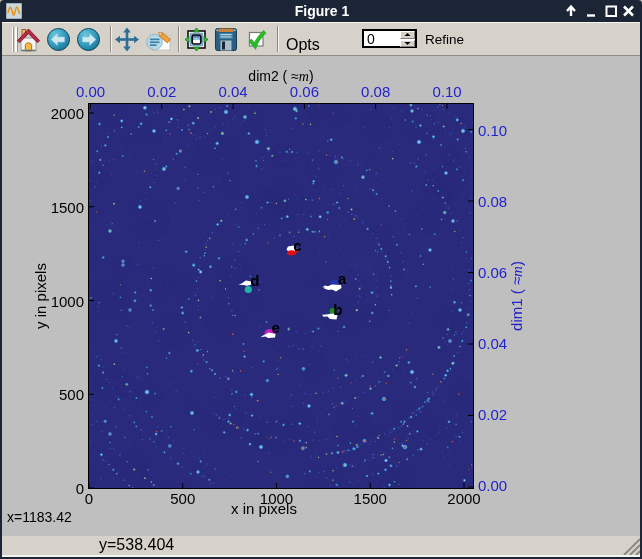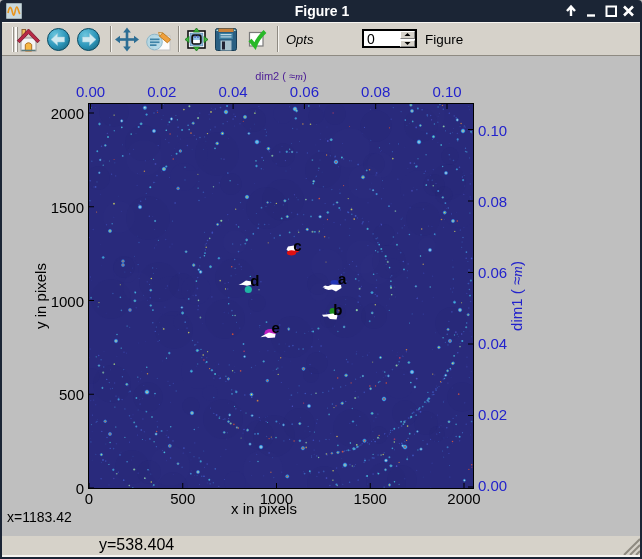--- a/index.html
+++ b/index.html
@@ -100,32 +100,32 @@
    <rect x="8" y="14.5" width="3" height="8" fill="#223"></rect>
    <circle cx="3.2" cy="3.2" r="0.8" fill="#cfe"></circle>
    <circle cx="20.8" cy="3.2" r="0.8" fill="#cfe"></circle>
  </svg>
 
  <svg class="abs" style="left:245px;top:27px" width="26" height="26">
    <rect x="4.5" y="5.5" width="13.5" height="13.5" fill="#fff" stroke="#7a7a7a" stroke-width="1.2"></rect>
    <path d="M5,13 L10,19 Q12.5,11.5 20,4.5" stroke="#28b828" stroke-width="4" fill="none"></path>
  </svg>
  <div class="abs" style="left:277px;top:26px;width:1px;height:26px;background:#8e8a82;border-right:1px solid #f5f3ef;"></div>
- <div class="abs" style="left:286px;top:39px;transform:translate(0,-50%);font-size:13px;font-style:italic;">Opts</div>
+ <div class="abs" style="left:286px;top:45px;transform:translate(0,-50%);font-size:16px;">Opts</div>
  <div class="abs" style="left:323px;top:50px;transform:translate(0,-50%);font-size:13.5px;margin-top:40px;">Ring #</div>
 
  <div class="abs" style="left:362px;top:29px;width:55px;height:19px;background:#fff;border:2px solid #000;box-sizing:border-box;"></div>
  <div class="abs" style="left:367px;top:38.5px;transform:translate(0,-50%);font-size:14px;">0</div>
  <div class="abs" style="left:400px;top:31px;width:15px;height:7.5px;background:#d6d2ca;border:1px solid #fff;border-right-color:#808080;border-bottom-color:#808080;box-sizing:border-box;"></div>
  <div class="abs" style="left:400px;top:39.5px;width:15px;height:7.5px;background:#d6d2ca;border:1px solid #fff;border-right-color:#808080;border-bottom-color:#808080;box-sizing:border-box;"></div>
  <svg class="abs" style="left:400px;top:31px" width="15" height="16">
    <polygon points="7.5,2 10.5,5 4.5,5" fill="#000"></polygon>
    <polygon points="7.5,14 10.5,11 4.5,11" fill="#000"></polygon>
  </svg>
- <div class="abs" style="left:425px;top:39px;transform:translate(0,-50%);font-size:13.5px;">Figure</div>
+ <div class="abs" style="left:425px;top:39px;transform:translate(0,-50%);font-size:13.5px;">Refine</div>
 
  <div class="abs" style="left:0;top:56px;width:642px;height:480px;background:#bfbfbf;"></div>
 
  <div class="abs" style="left:88px;top:103px;width:384px;height:384px;border:1px solid #000;">
   <svg width="384" height="384" style="display:block">
    <rect x="0" y="0" width="384" height="384" fill="#292a7c"></rect>
    <g>
           <circle cx="246" cy="10" r="11" fill="#1e1f63" opacity="0.045"></circle>
           <circle cx="54" cy="39" r="18" fill="#1e1f63" opacity="0.045"></circle>
           <circle cx="227" cy="12" r="8" fill="#1e1f63" opacity="0.045"></circle>
@@ -2123,21 +2123,21 @@
     <div style="position:absolute;left:447.0px;top:91px;transform:translate(-50%,-50%);font-size:15px;color:#2222cc;white-space:nowrap;line-height:1;">0.10</div>
     <div style="position:absolute;left:478px;top:485.0px;transform:translate(0,-50%);font-size:15px;color:#2222cc;white-space:nowrap;line-height:1;">0.00</div>
     <div style="position:absolute;left:478px;top:414.0px;transform:translate(0,-50%);font-size:15px;color:#2222cc;white-space:nowrap;line-height:1;">0.02</div>
     <div style="position:absolute;left:478px;top:343.0px;transform:translate(0,-50%);font-size:15px;color:#2222cc;white-space:nowrap;line-height:1;">0.04</div>
     <div style="position:absolute;left:478px;top:272.0px;transform:translate(0,-50%);font-size:15px;color:#2222cc;white-space:nowrap;line-height:1;">0.06</div>
     <div style="position:absolute;left:478px;top:201.0px;transform:translate(0,-50%);font-size:15px;color:#2222cc;white-space:nowrap;line-height:1;">0.08</div>
     <div style="position:absolute;left:478px;top:130.0px;transform:translate(0,-50%);font-size:15px;color:#2222cc;white-space:nowrap;line-height:1;">0.10</div>
 
  <div class="abs" style="left:264px;top:508px;transform:translate(-50%,-50%);font-size:15px;">x in pixels</div>
  <div class="abs" style="left:40px;top:296px;transform:translate(-50%,-50%) rotate(-90deg);font-size:15px;white-space:nowrap;">y in pixels</div>
- <div class="abs" style="left:281px;top:76px;transform:translate(-50%,-50%);font-size:11px;color:#4c1d95;white-space:nowrap;">dim2 ( ≈<i style="font-family:'Liberation Serif',serif;">m</i>)</div>
+ <div class="abs" style="left:281px;top:76px;transform:translate(-50%,-50%);font-size:14px;color:#000000;white-space:nowrap;">dim2 ( ≈<i style="font-family:'Liberation Serif',serif;">m</i>)</div>
  <div class="abs" style="left:517px;top:296px;transform:translate(-50%,-50%) rotate(-90deg);font-size:15px;color:#2222cc;white-space:nowrap;">dim1 ( ≈<i style="font-family:'Liberation Serif',serif;">m</i>)</div>
 
  <div class="abs" style="left:0;top:536px;width:642px;height:19px;background:#d6d2c9;"></div>
  <div class="abs" style="left:7px;top:517px;transform:translate(0,-50%);font-size:14px;">x=1183.42</div>
  <div class="abs" style="left:99px;top:545px;transform:translate(0,-50%);font-size:16px;">y=538.404</div>
  <svg class="abs" style="left:622px;top:537px" width="18" height="18">
    <g stroke="#8e8a80" stroke-width="2">
     <line x1="18" y1="2" x2="2" y2="18"></line>
         <line x1="18" y1="8" x2="8" y2="18"></line>
         <line x1="18" y1="14" x2="14" y2="18"></line>

